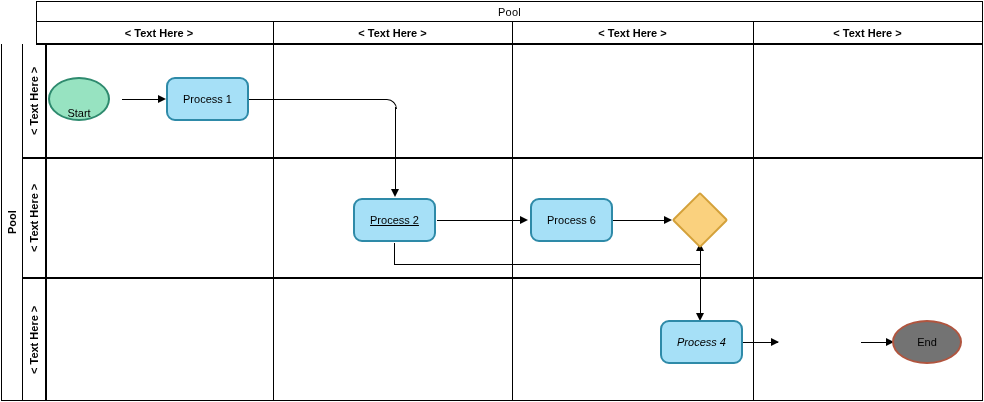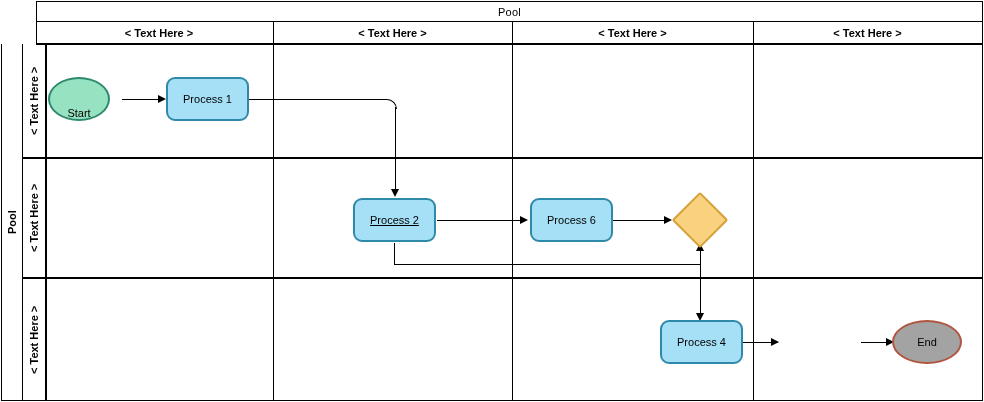--- a/index.html
+++ b/index.html
@@ -81,21 +81,21 @@
     background: #a6e0f7;
     border: 2px solid #2e8aa8;
     border-radius: 9px;
   }
   .event-start {
     background: #97e3c1;
     border: 2px solid #2e8a6e;
     border-radius: 50%;
   }
   .event-end {
-    background: #a3a3a3;
+    background: #737373;
     border: 2px solid #b0553f;
     border-radius: 50%;
   }
   .gateway-wrap {
     position: absolute;
   }
   .gateway {
     width: 100%;
     height: 100%;
     background: #fad17e;
@@ -222,21 +222,21 @@
   </div>
 
   <div class="node task" style="left:530px; top:198px; width:83px; height:44px;">
     <span>Process 6</span>
   </div>
 
   <div class="gateway-wrap" style="left:680px; top:200px; width:40px; height:40px;">
     <div class="gateway"></div>
   </div>
 
-  <div class="node task" style="left:660px; top:320px; width:83px; height:44px;">
+  <div class="node task" style="left:660px; top:320px; width:83px; height:44px;font-style:italic;">
     <span>Process 4</span>
   </div>
 
 
   <div class="node event-end" style="left:892px; top:320px; width:70px; height:44px;">
     <span>End</span>
   </div>
 
 </div>
 

